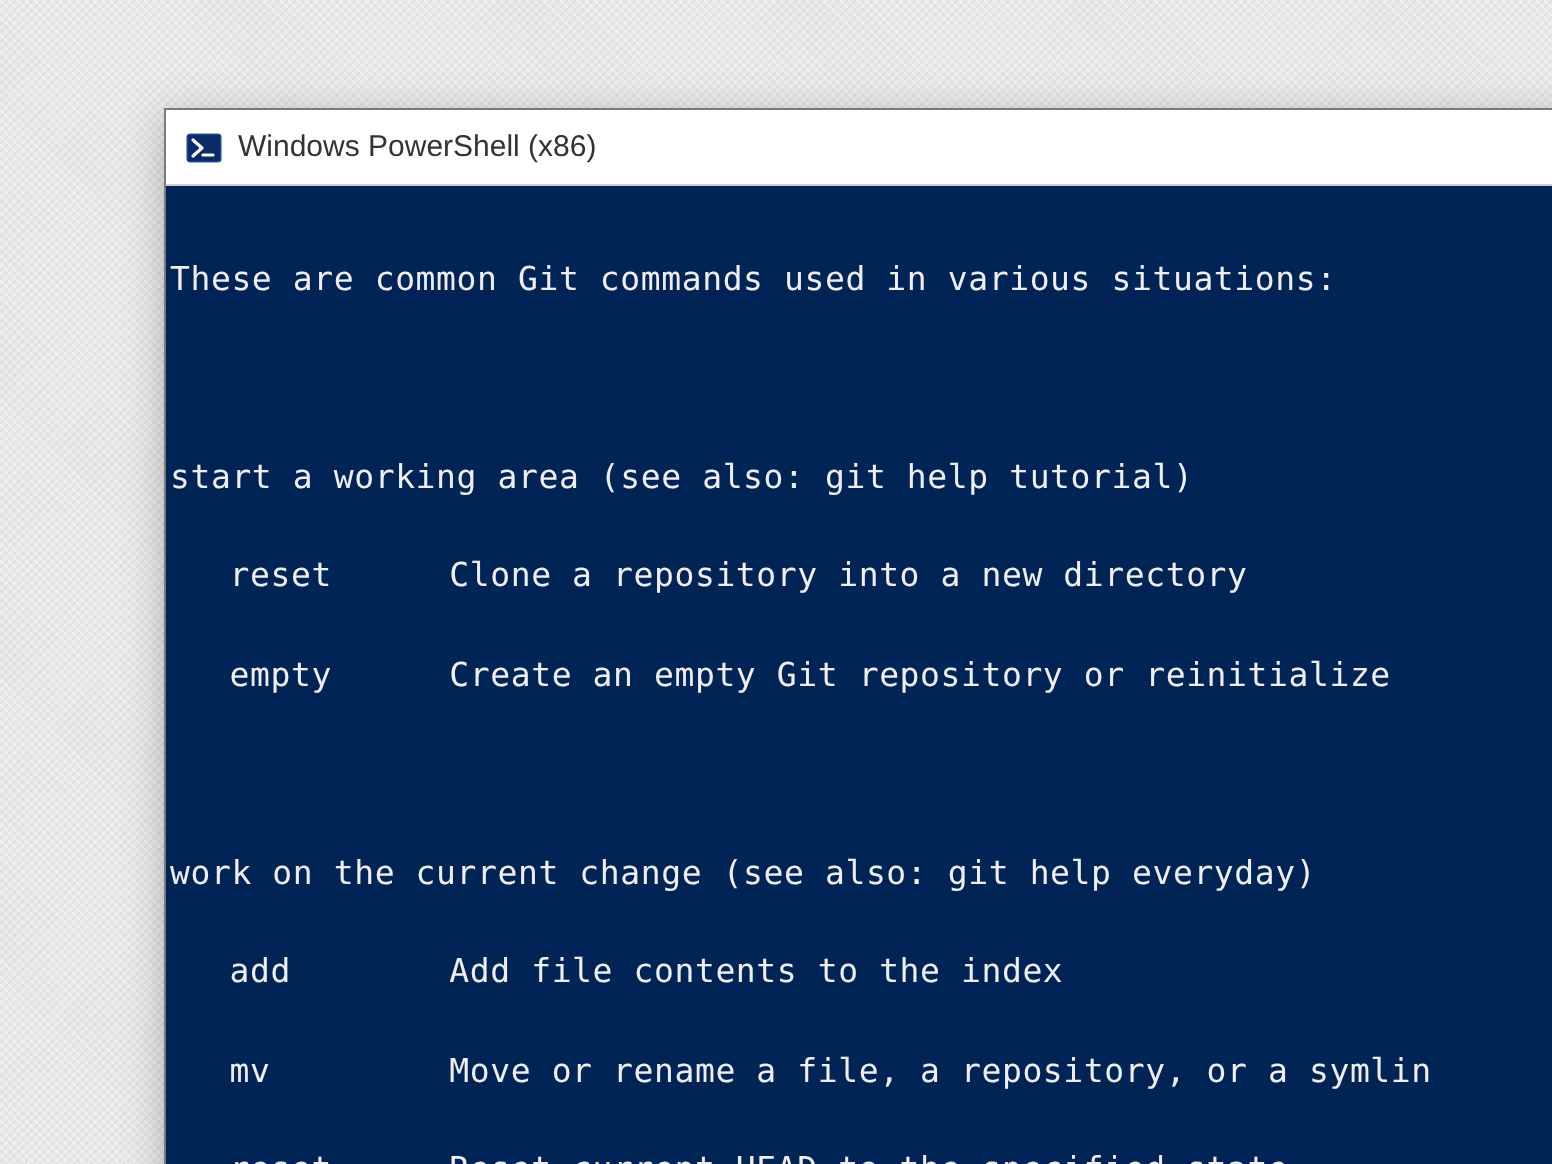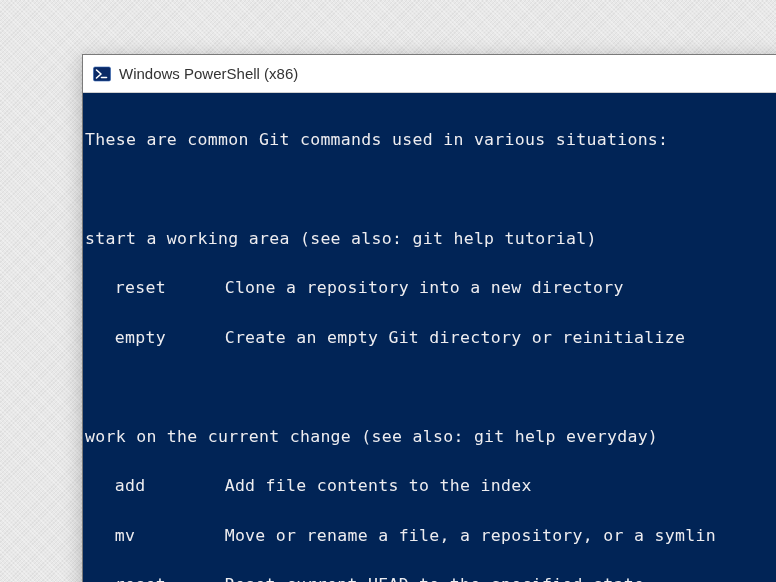--- a/index.html
+++ b/index.html
@@ -93,21 +93,21 @@
       </svg>
     </span>
     <span class="title-text">Windows PowerShell (x86)</span>
   </div>
 
   <div class="terminal">
 <span class="term-line">These are common Git commands used in various situations:</span>
 <span class="term-line"> </span>
 <span class="term-line">start a working area (see also: git help tutorial)</span>
 <span class="term-line"><span class="indent3"> </span><span class="cmd">reset</span>  <span>Clone a repository into a new directory</span></span>
-<span class="term-line"><span class="indent3"> </span><span class="cmd">empty</span>  <span>Create an empty Git directory or reinitialize </span></span>
+<span class="term-line"><span class="indent3"> </span><span class="cmd">empty</span>  <span>Create an empty Git repository or reinitialize </span></span>
 <span class="term-line"> </span>
 <span class="term-line">work on the current change (see also: git help everyday)</span>
 <span class="term-line"><span class="indent3"> </span><span class="cmd">add</span>  <span>Add file contents to the index</span></span>
 <span class="term-line"><span class="indent3"> </span><span class="cmd">mv</span>  <span>Move or rename a file, a repository, or a symlin</span></span>
 <span class="term-line"><span class="indent3"> </span><span class="cmd">reset</span>  <span>Reset current HEAD to the specified state</span></span>
 
 
 
 
 

